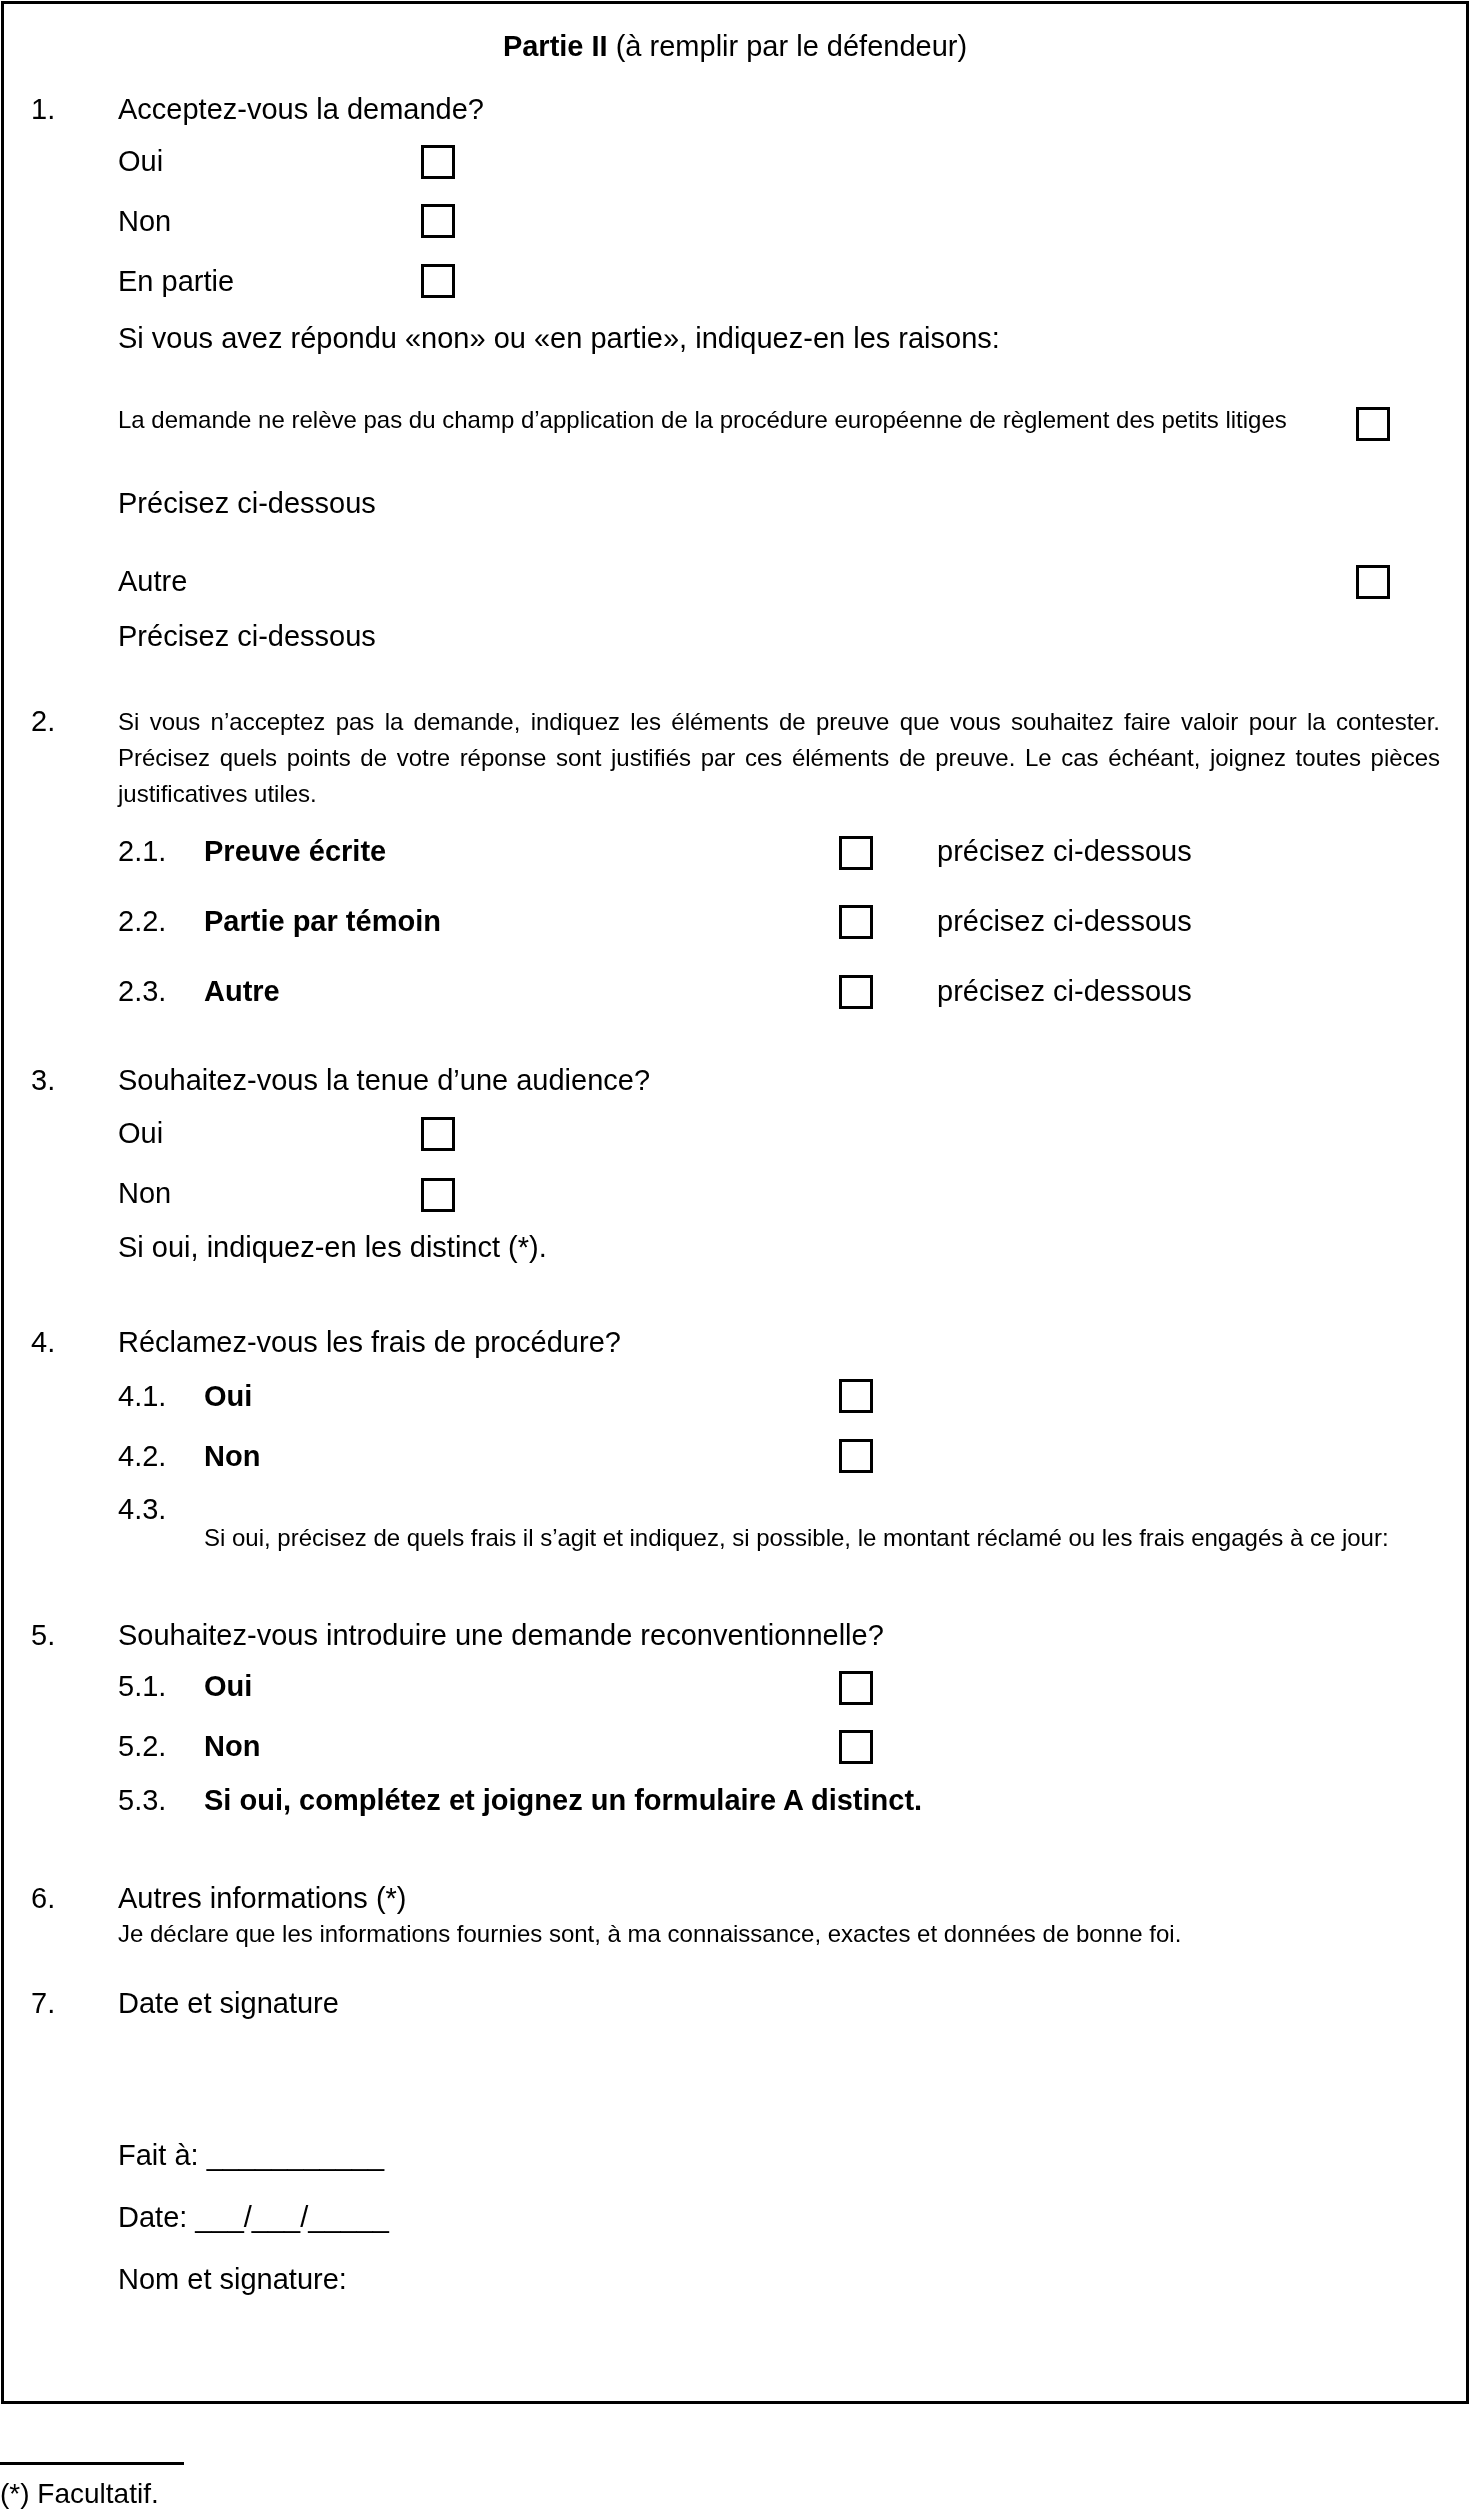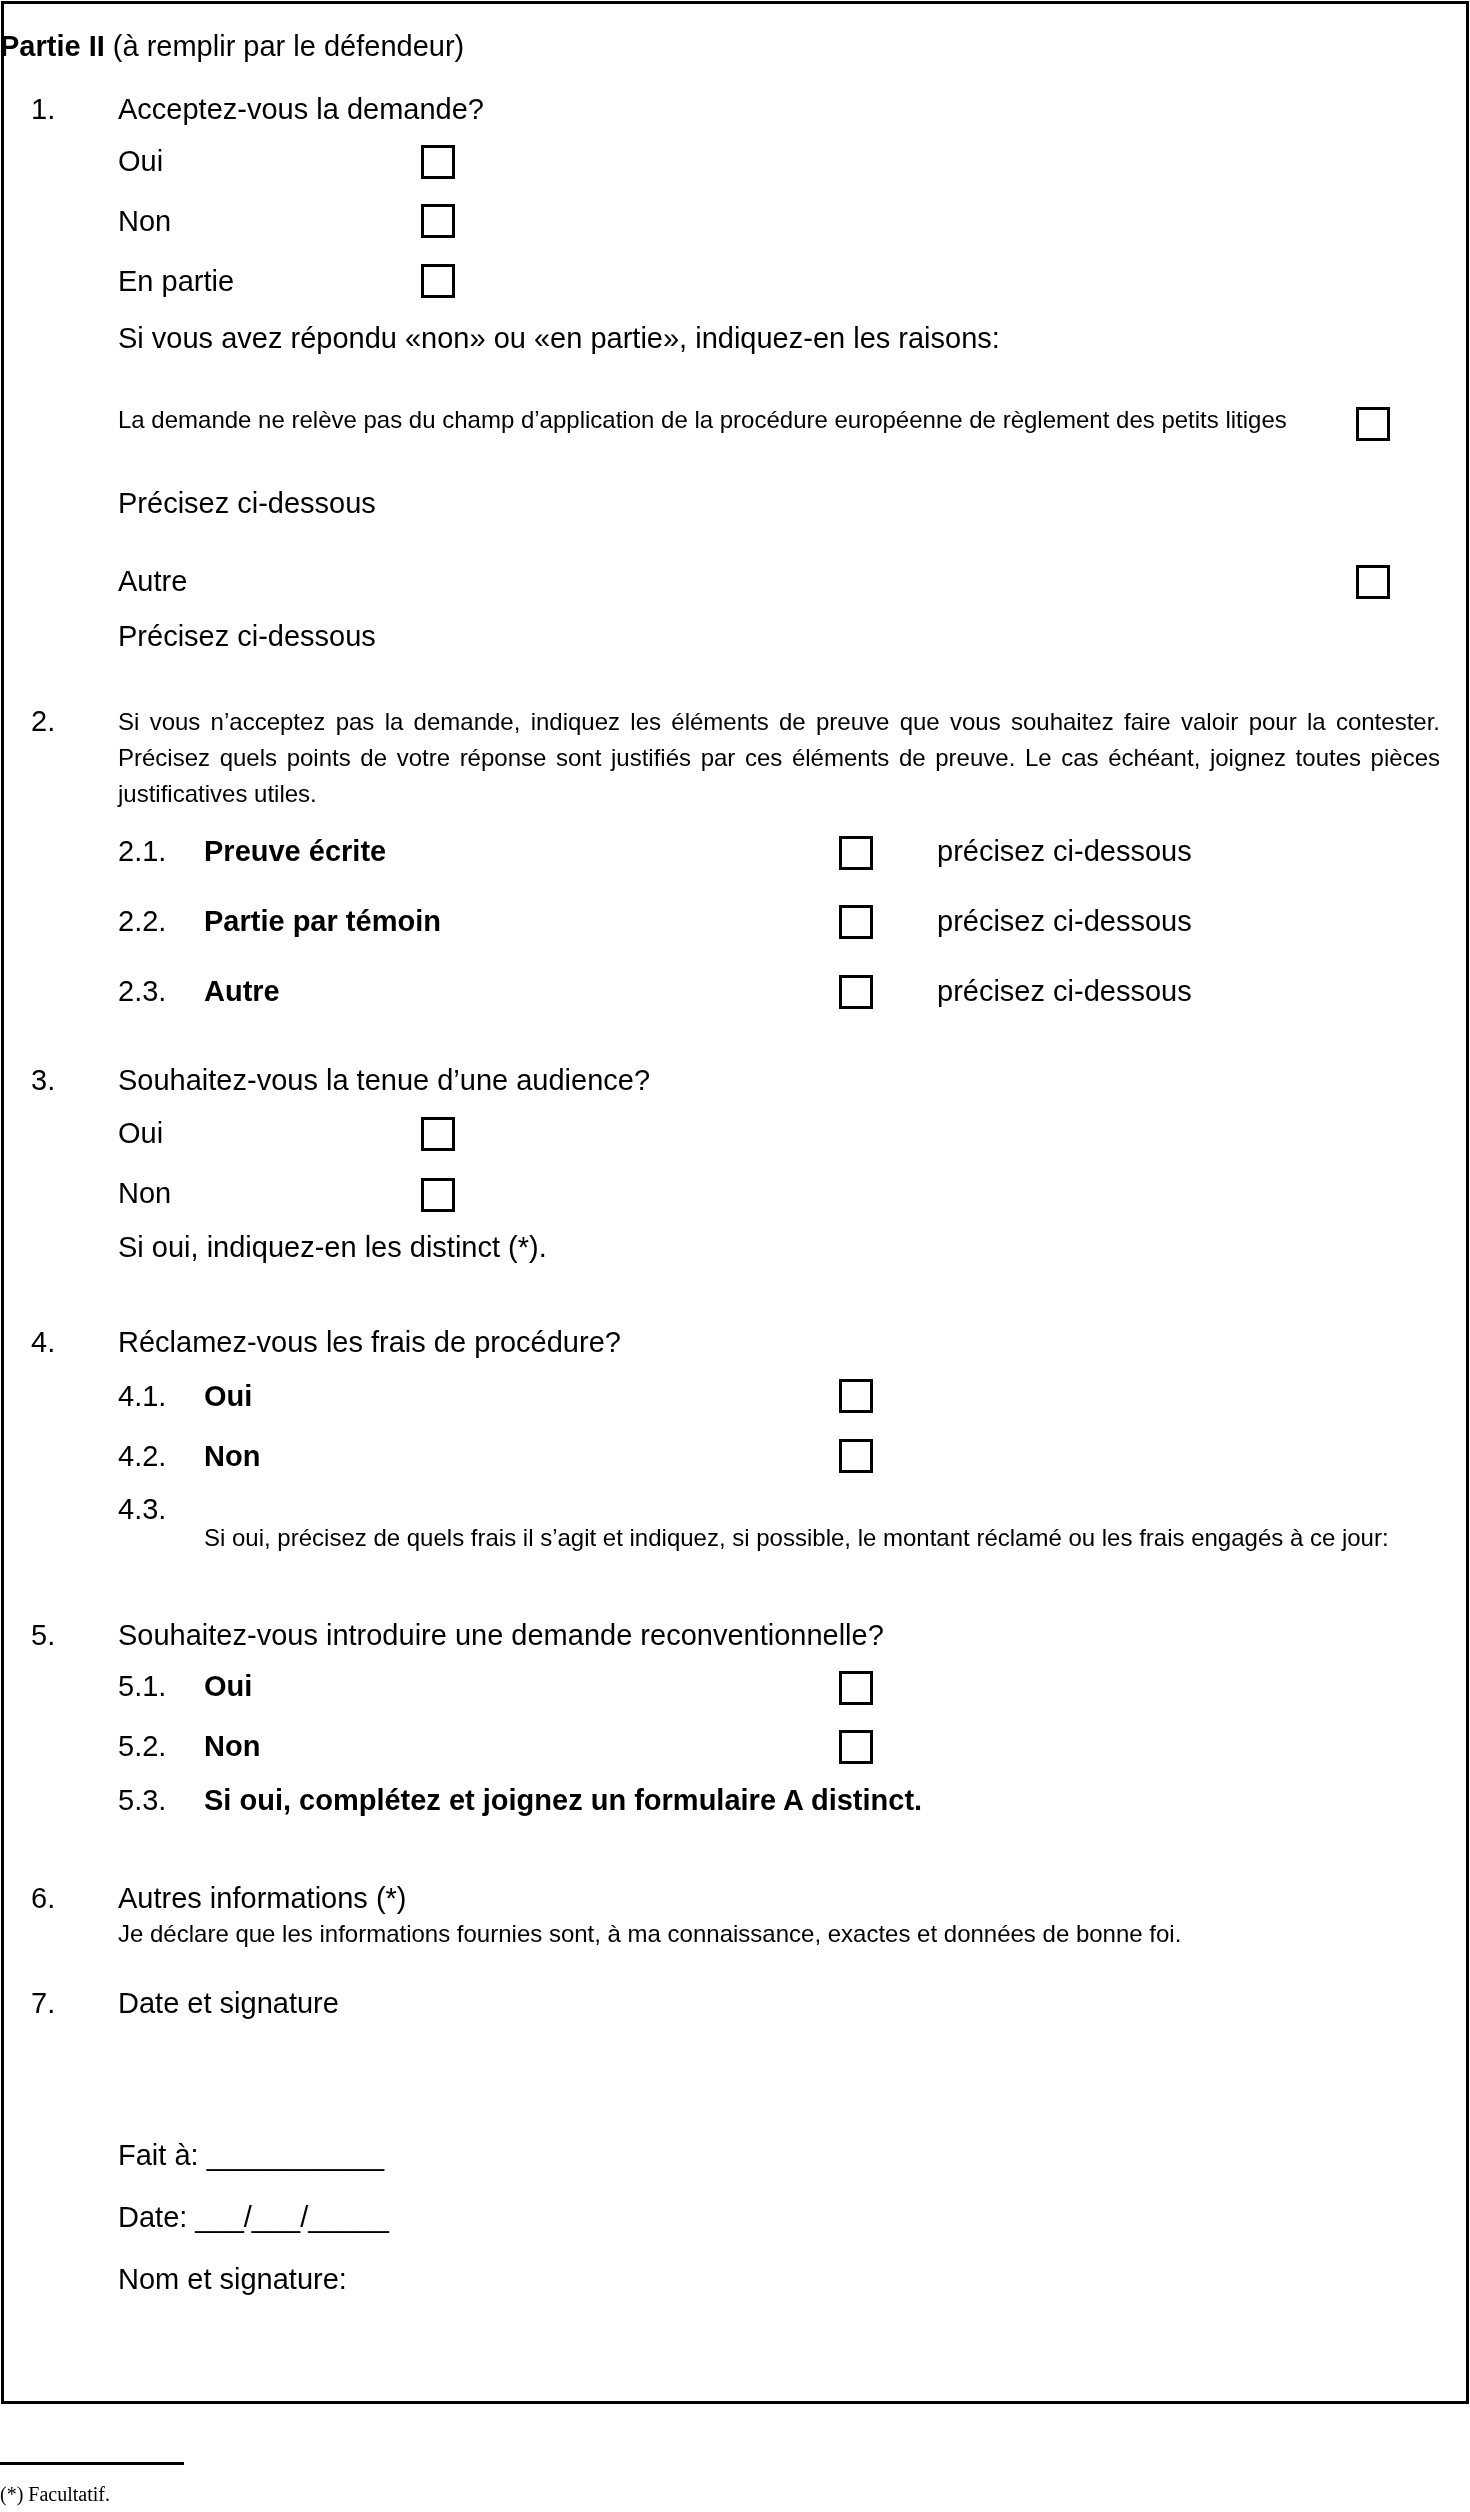--- a/index.html
+++ b/index.html
@@ -10,28 +10,28 @@
   .t { position: absolute; font-size: 29px; line-height: 35px; white-space: nowrap; }
   .num { left: 31px; }
   .l1 { left: 118px; }
   .sn { left: 118px; }
   .sl { left: 204px; font-weight: bold; }
   .cb { position: absolute; width: 28px; height: 28px; border: 3.2px solid #000;
         background: #fff; cursor: pointer; }
   .cb.c1 { left: 421px; }
   .cb.c2 { left: 839px; }
   .cb.c3 { left: 1356px; }
-  .title { left: 0; width: 1470px; text-align: left; }
+  .title { left: 0; width: 1470px; text-align: center; }
   .title b { font-weight: bold; }
   .para { position: absolute; left: 118px; width: 1322px; font-size: 24px; line-height: 36px;
           text-align: justify; white-space: normal; }
   .para.short { width: 1183px; }
   .para.sub { left: 204px; width: 1236px; margin-top: 28px; }
   .fn-rule { position: absolute; left: 0; top: 2462px; width: 184px; height: 3.2px; background: #000; }
-  .fn { position: absolute; left: 0; top: 2479px; font-size: 20px; line-height: 30px; white-space: nowrap; font-family: Liberation Serif, serif; }
+  .fn { position: absolute; left: 0; top: 2479px; font-size: 28px; line-height: 30px; white-space: nowrap; }
 </style>
 </head>
 <body>
 
 <div class="frame"></div>
 
 <div class="t title" style="top:29px"><b>Partie II</b><span> (à remplir par le défendeur)</span></div>
 
 <div class="t num" style="top:92px">1.</div>
 <div class="t l1" style="top:92px">Acceptez-vous la demande?</div>

